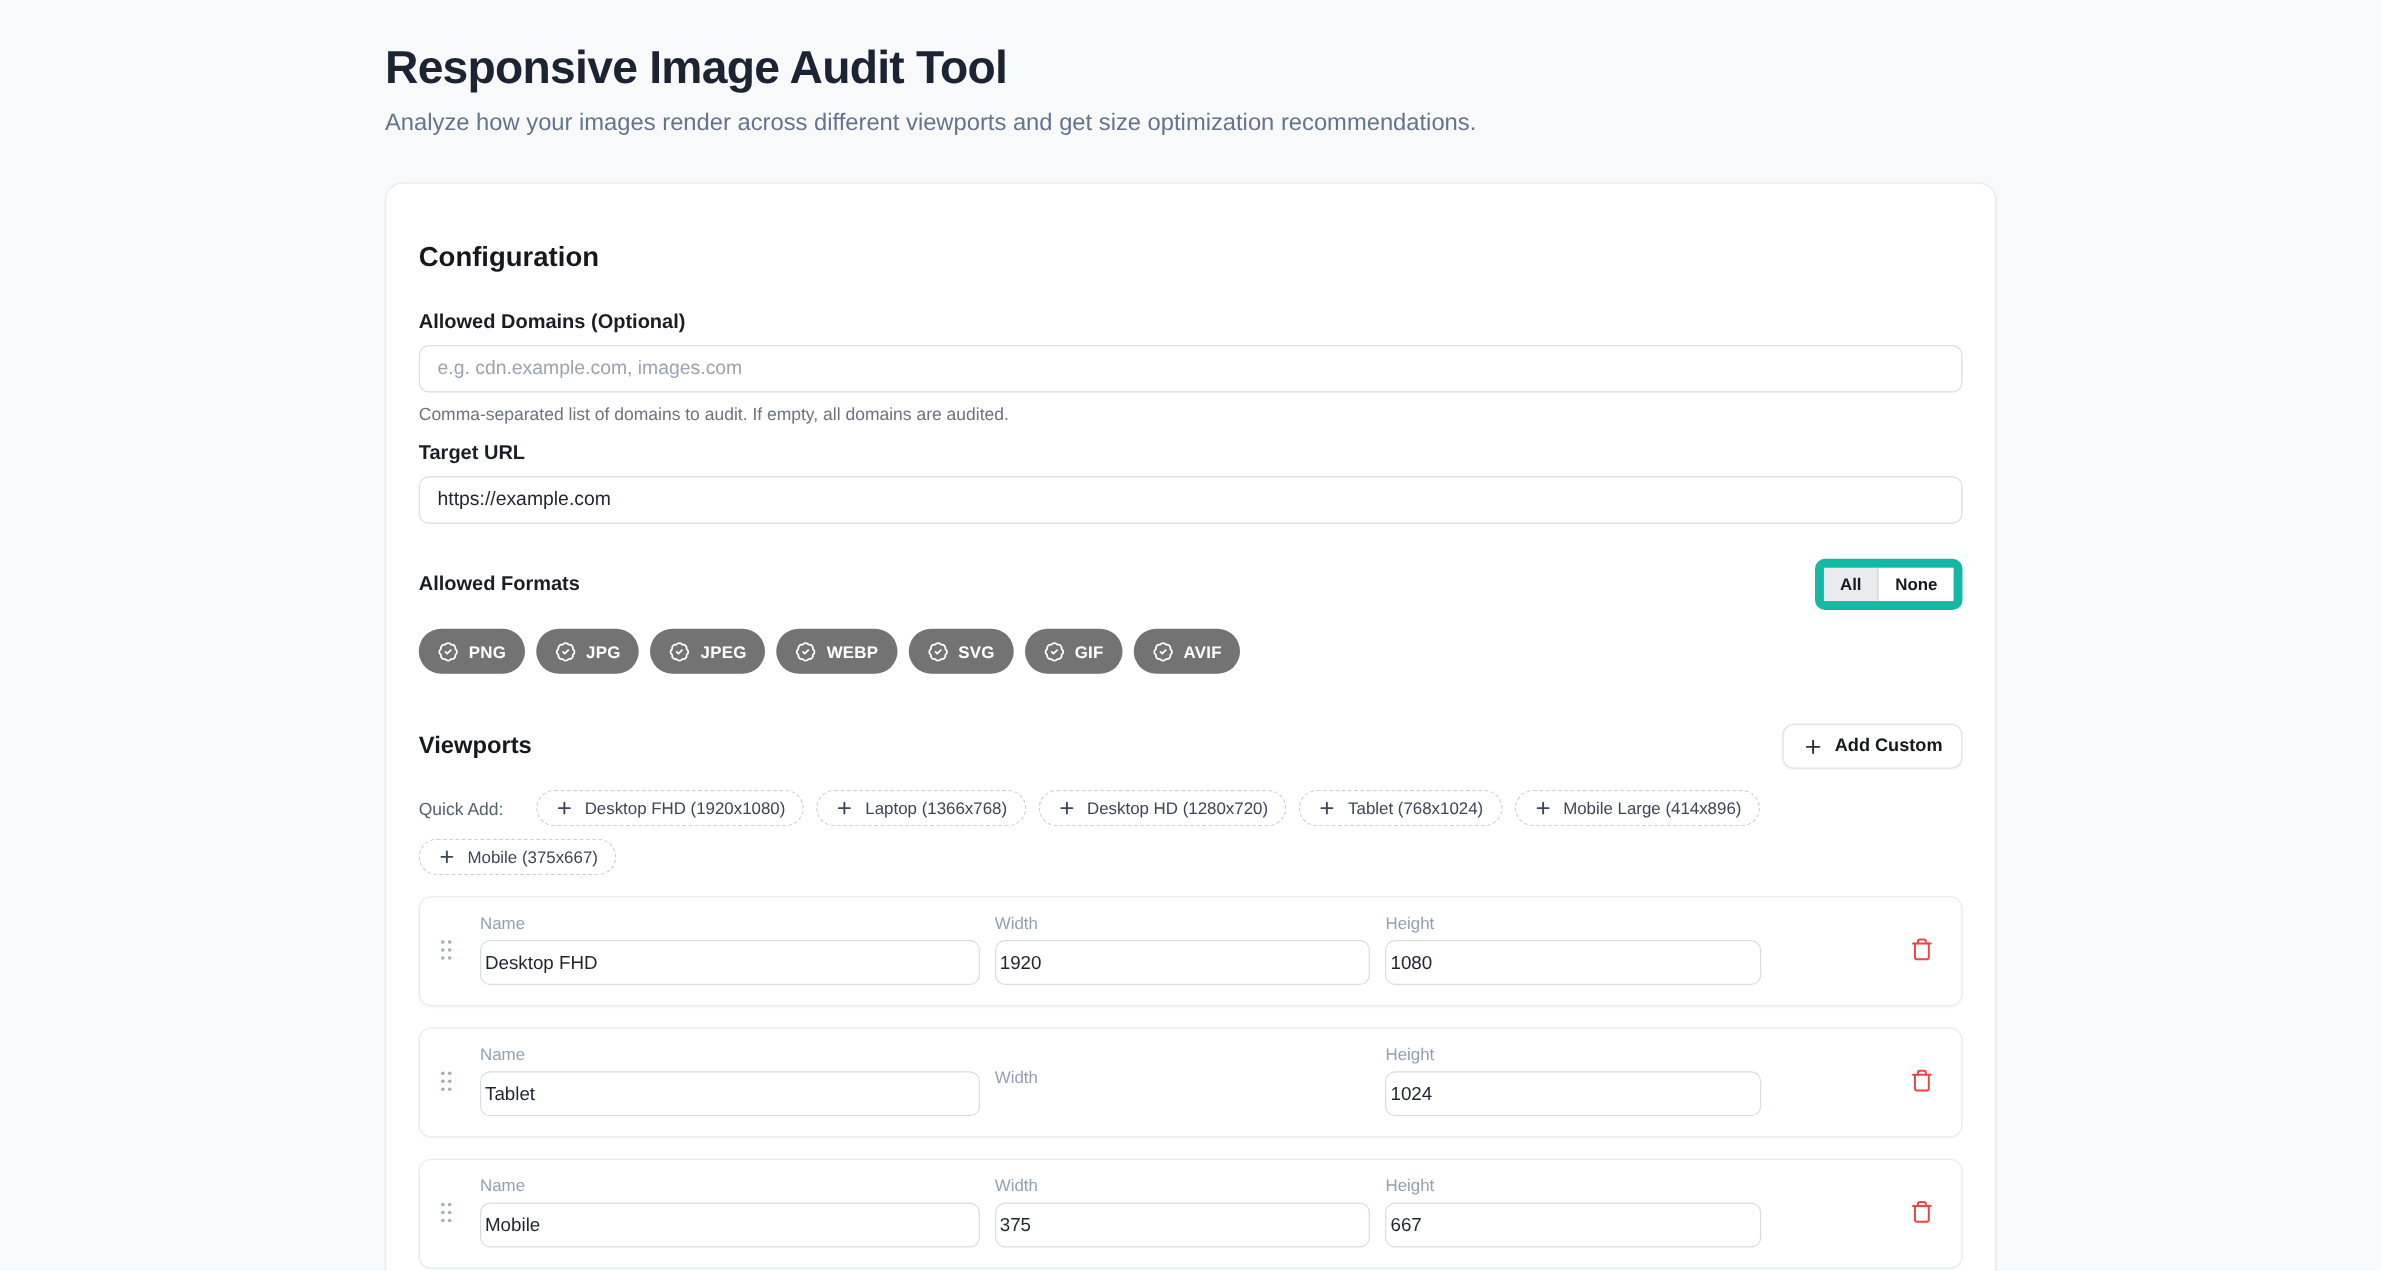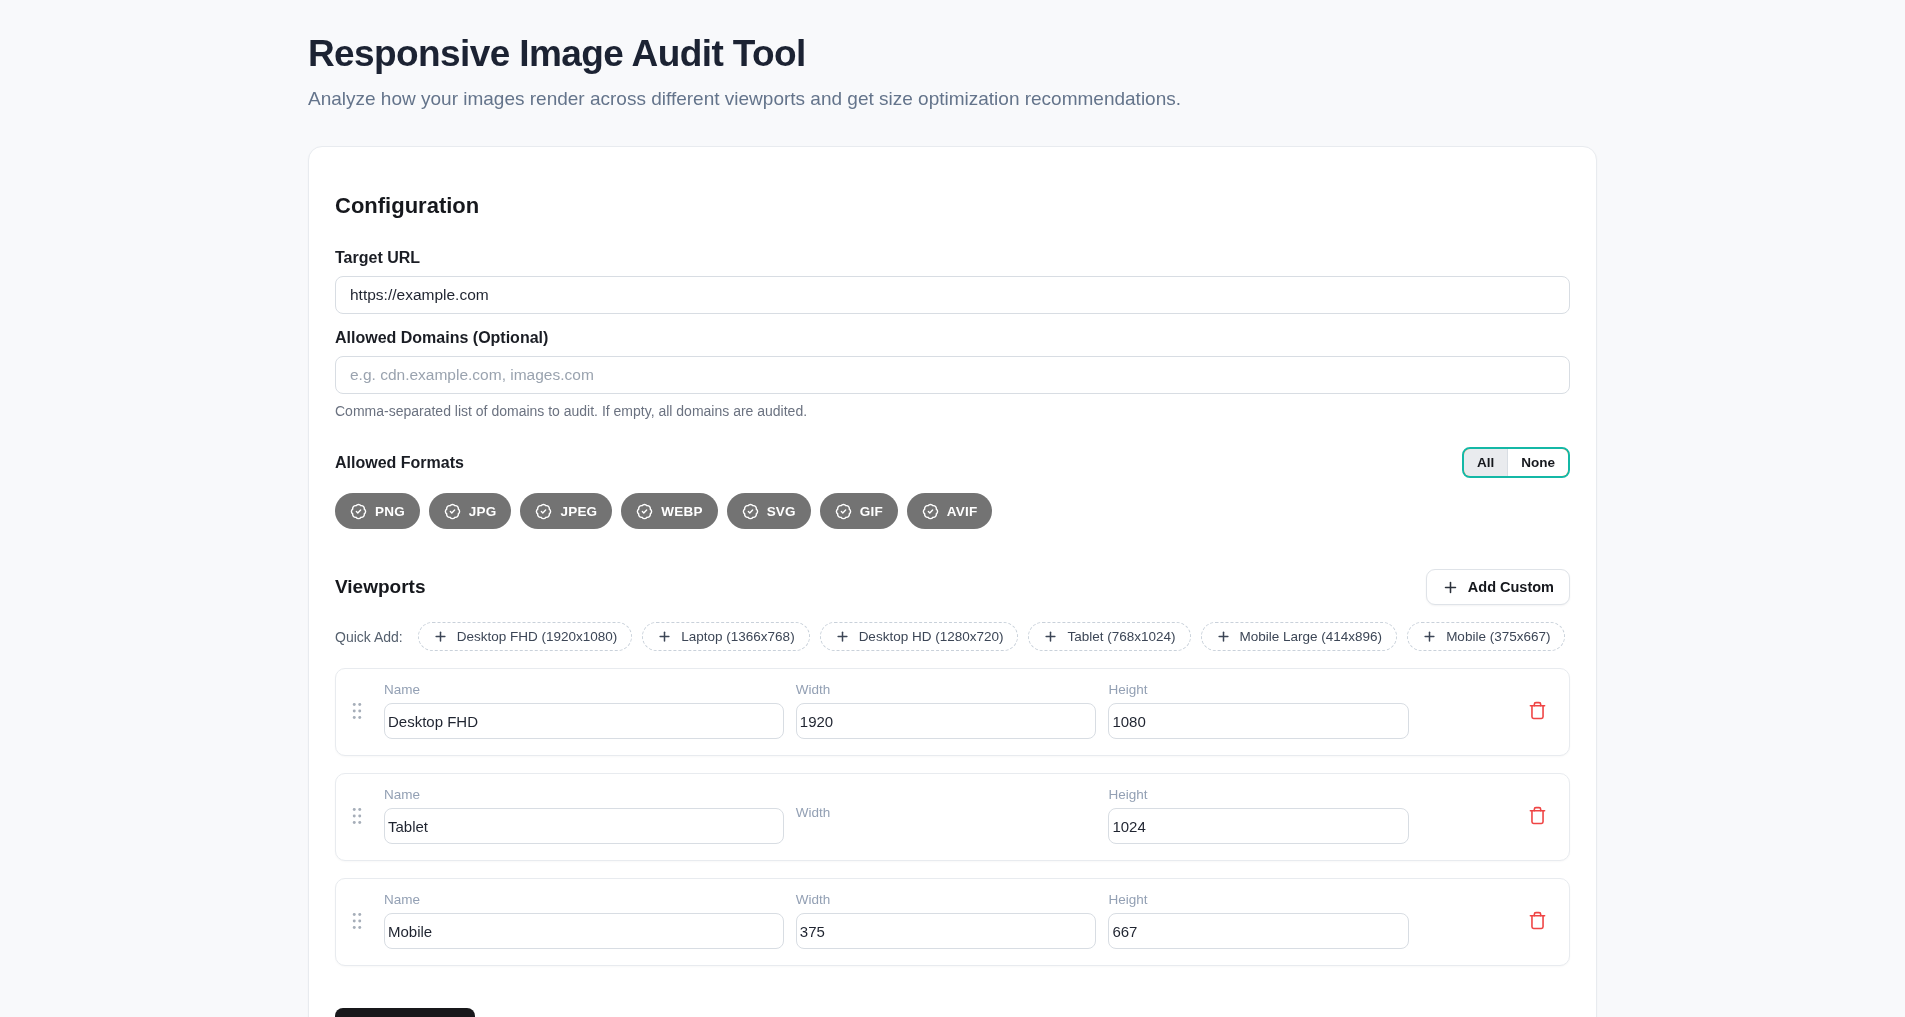--- a/index.html
+++ b/index.html
@@ -43,21 +43,21 @@
     background:#fff; font-family:inherit;
   }
   .text-input::placeholder { color:#9aa3af; }
   .hint { margin:9px 0 0 0; font-size:14px; color:#6b7280; }
 
   .formats-head {
     display:flex; justify-content:space-between; align-items:center;
     margin-top:28px;
   }
   .segmented {
-    display:flex; border:2px solid #14b8a6; border-radius:8px;
+    display:flex; border:7px solid #14b8a6; border-radius:8px;
     overflow:hidden; background:#f97316;
   }
   .segmented button {
     border:none; padding:6px 13px; font-size:13.5px; font-weight:600;
     background:#fff; color:#16181d; font-family:inherit; cursor:pointer;
   }
   .segmented button + button { border-left:1px solid #d8dde3; }
   .segmented .active { background:#e9ebee; }
 
   .format-pills { display:flex; gap:9px; margin-top:15px; }
@@ -78,21 +78,21 @@
   .add-custom-btn {
     display:inline-flex; align-items:center; gap:9px;
     height:36px; padding:12px 15px;
     background:#fff; border:1px solid #dfe3e8; border-radius:9px;
     font-size:14.5px; font-weight:600; color:#16181d;
     box-shadow:0 1px 2px rgba(16,24,40,.05);
     font-family:inherit; cursor:pointer;
   }
 
   .quick-add { display:flex; align-items:center; gap:10px; margin-top:17px; flex-wrap:wrap; }
-  .quick-add-label { font-size:14px; color:#55606e; font-weight:500; margin-right:5px; }
+  .quick-add-label { font-size:14px; color:#55606e; font-weight:500; margin-right:16px; }
   .preset-pill {
     display:inline-flex; align-items:center; gap:9px;
     height:29px; padding:0 14px;
     border:1px dashed #c9d1da; border-radius:999px;
     background:transparent; font-size:13.5px; color:#3c4656; font-weight:400;
     font-family:inherit; cursor:pointer;
   }
 
   .vp-row {
     display:grid;
@@ -166,28 +166,28 @@
 <div class="container">
 
   <h1 class="page-title">Responsive Image Audit Tool</h1>
   <p class="page-subtitle">Analyze how your images render across different viewports and get size optimization recommendations.</p>
 
   <div class="card">
 
     <h2 class="card-heading">Configuration</h2>
 
     <div class="form-group">
-      <label class="field-label">Target URL</label>
-      <input class="text-input" type="text" value="https://example.com" style="">
-    </div>
-
-    <div class="form-group">
       <label class="field-label">Allowed Domains (Optional)</label>
       <input class="text-input" type="text" placeholder="e.g. cdn.example.com, images.com" style="">
       <p class="hint">Comma-separated list of domains to audit. If empty, all domains are audited.</p>
+    </div>
+
+    <div class="form-group">
+      <label class="field-label">Target URL</label>
+      <input class="text-input" type="text" value="https://example.com" style="">
     </div>
 
     <div class="formats-head">
       <label class="field-label" style="margin:0">Allowed Formats</label>
       <div class="segmented">
         <button class="active">All</button>
         <button>None</button>
       </div>
     </div>
 

